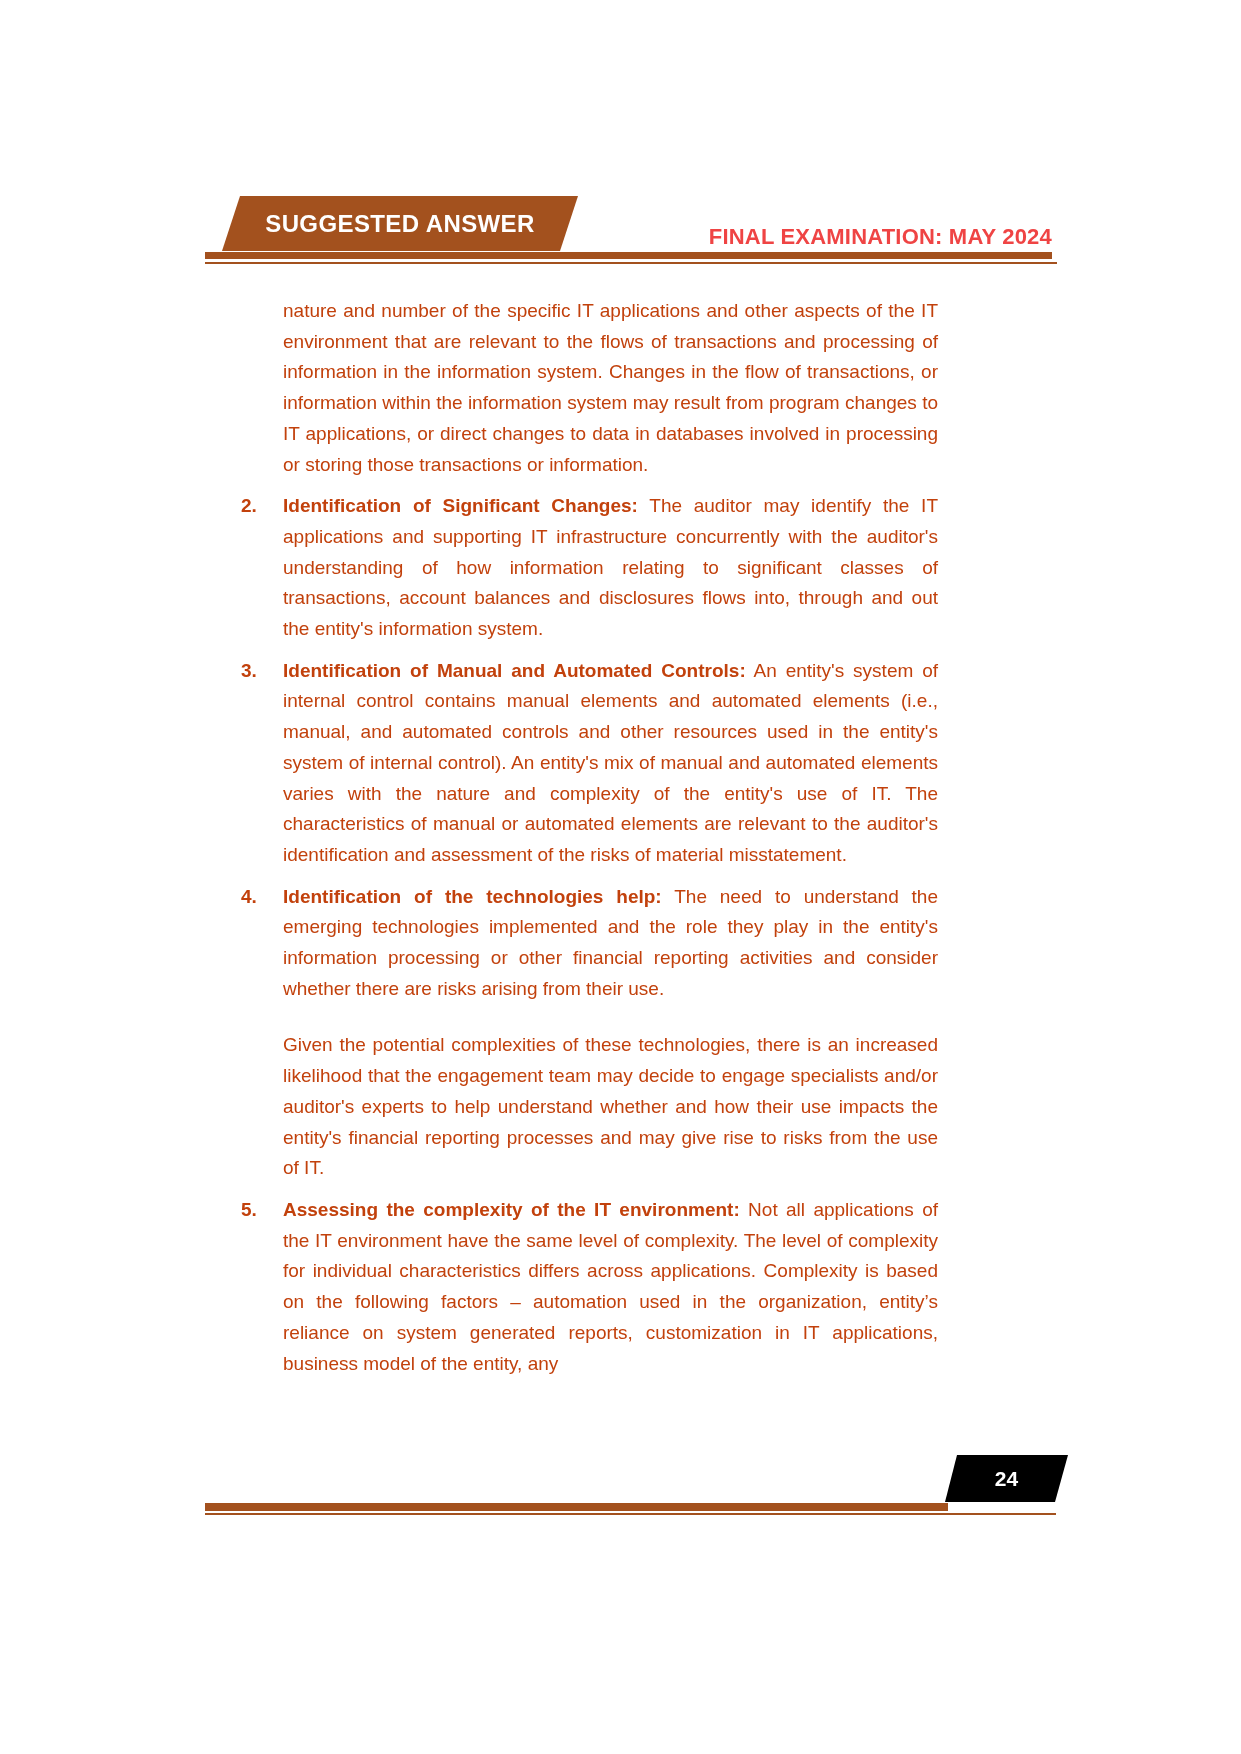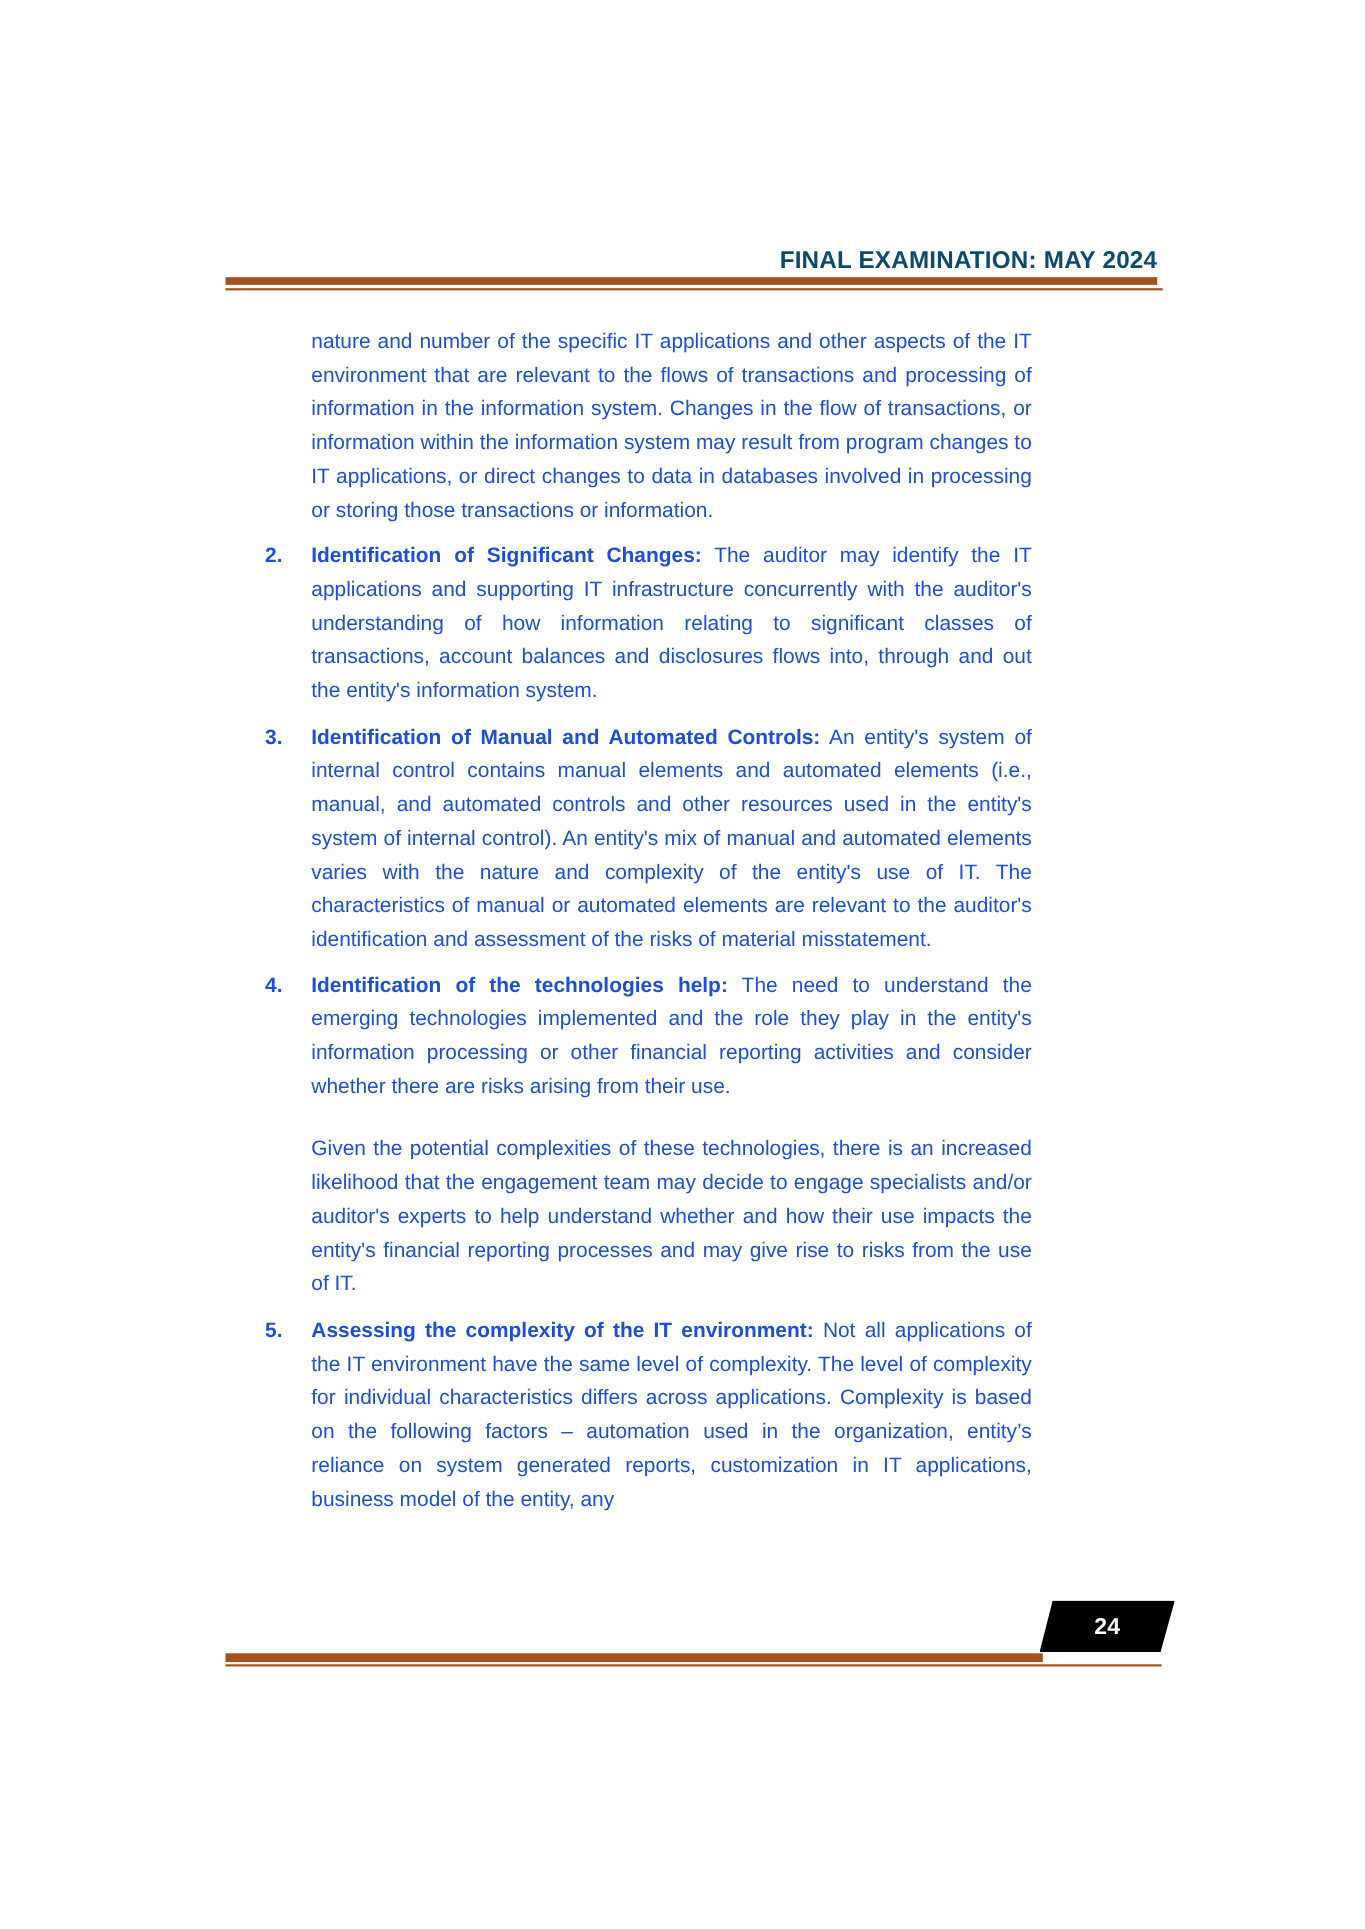--- a/index.html
+++ b/index.html
@@ -28,21 +28,21 @@
     justify-content: center;
     color: #ffffff;
     font-size: 24px;
     font-weight: bold;
     letter-spacing: 0.4px;
   }
   .exam-title {
     position: absolute;
     right: 189px;
     top: 224px;
-    color: #0c4a6e;
+    color: #ef4444;
     font-size: 22px;
     font-weight: bold;
     letter-spacing: 0.2px;
     white-space: nowrap;
   }
   .header-rule-thick {
     position: absolute;
     left: 205px;
     top: 252px;
     width: 847px;
@@ -59,21 +59,21 @@
   }
 
   
   .content {
     position: absolute;
     left: 241px;
     top: 296px;
     width: 697px;
     font-size: 19px;
     line-height: 30.7px;
-    color: #1d4ed8;
+    color: #c2410c;
     text-align: justify;
   }
   .para {
     padding-left: 42px;
     margin-bottom: 11px;
   }
   .item {
     position: relative;
     padding-left: 42px;
     margin-bottom: 11px;
@@ -118,20 +118,23 @@
     width: 851px;
     height: 2px;
     background: #a3511e;
   }
 </style>
 </head>
 <body>
 
 <div class="page">
 
+  <div class="banner">
+    <span>SUGGESTED ANSWER</span>
+  </div>
   <div class="exam-title">FINAL EXAMINATION: MAY 2024</div>
   <div class="header-rule-thick"></div>
   <div class="header-rule-thin"></div>
 
   <div class="content">
 
     <div class="para">nature and number of the specific IT applications and other aspects of the IT environment that are relevant to the flows of transactions and processing of information in the information system. Changes in the flow of transactions, or information within the information system may result from program changes to IT applications, or direct changes to data in databases involved in processing or storing those transactions or information.</div>
 
     <div class="item">
       <span class="item-num">2.</span>

